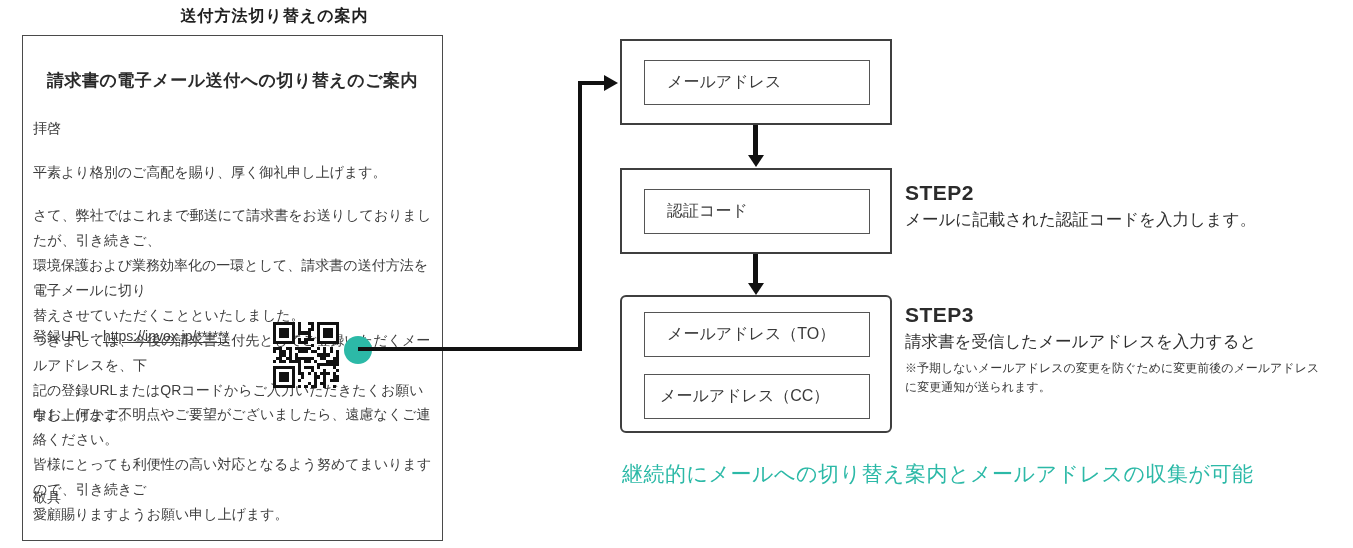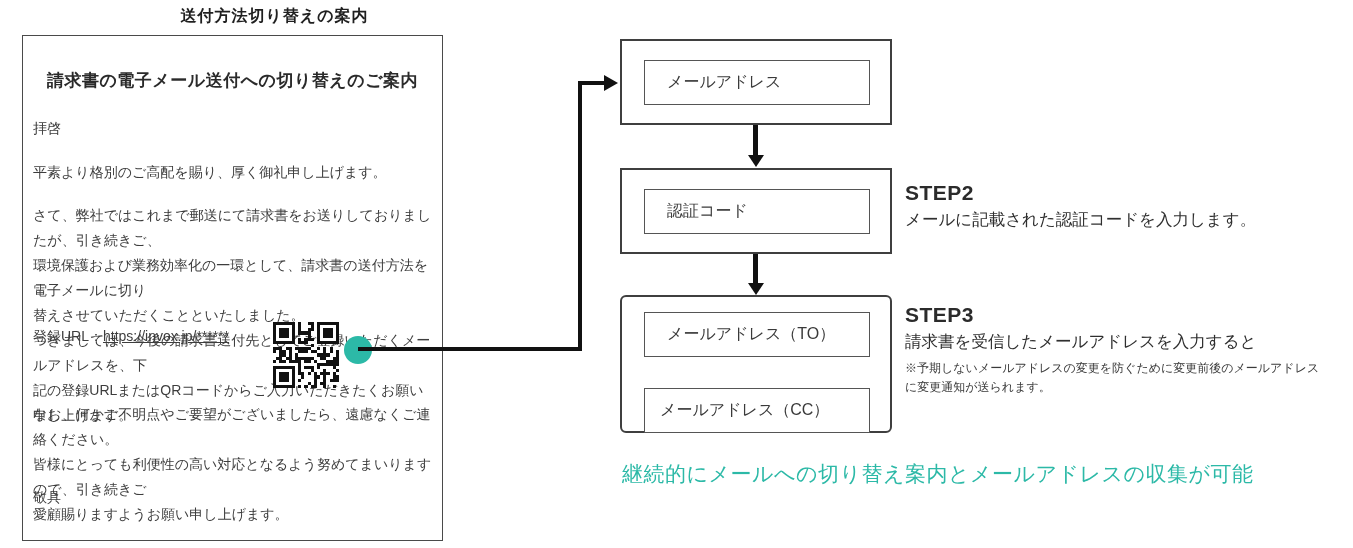--- a/index.html
+++ b/index.html
@@ -61,21 +61,21 @@
   .sb1 { top:39px;  height:86px; }
   .sb2 { top:168px; height:86px; }
   .sb3 { top:295px; height:138px;border-radius:6px; }
   .field {
     position:absolute; left:22px; width:226px; height:45px;
     border:1px solid #555; display:flex; align-items:center;
     padding-left:22px; font-size:16px; color:#3a3a3a; background:#fff;
   }
   .f-mid { top:19px; }
   .f-to  { top:15px; }
-  .f-cc  { top:91px;padding-left:15px; }
+  .f-cc  { top:77px;padding-left:15px; }
 
   
   .dshaft { position:absolute; left:753px; width:5px; background:#111; }
   .ds1 { top:125px; height:31px; }
   .ds2 { top:254px; height:30px; }
   .dhead {
     position:absolute; left:748px; width:0; height:0;
     border-left:8px solid transparent; border-right:8px solid transparent;
     border-top:12px solid #111;
   }

